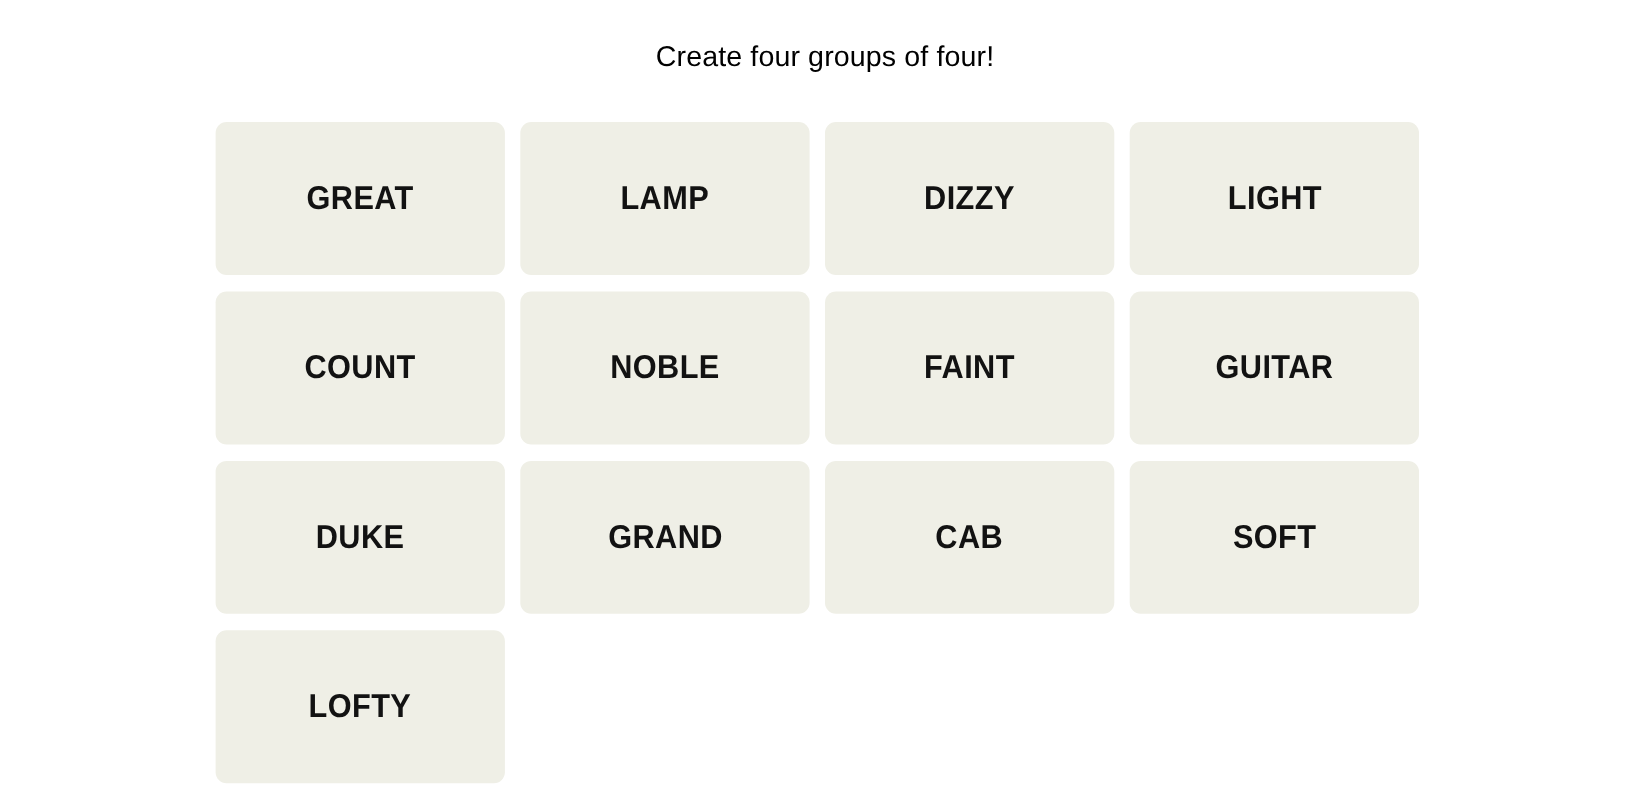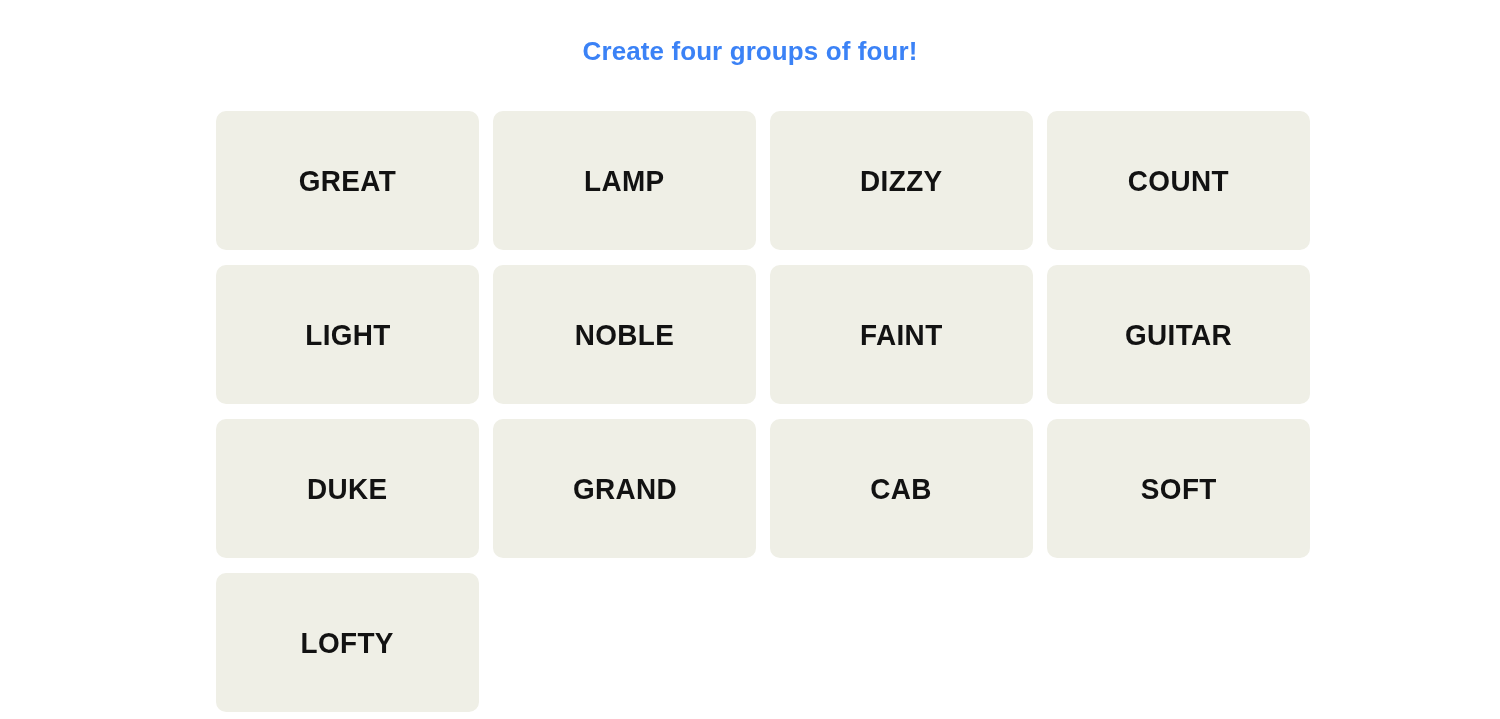--- a/index.html
+++ b/index.html
@@ -22,32 +22,32 @@
     height: 719px;
     position: relative;
     display: flex;
     flex-direction: column;
     align-items: center;
   }
 
   .instruction {
     font-family: "Liberation Sans", "DejaVu Sans", sans-serif;
     font-size: 26px;
-    font-weight: 700;
-    color: #3b82f6;
+    font-weight: 400;
+    color: #000000;
     letter-spacing: 0.1px;
     line-height: 1;
     margin-top: 38px;
     text-align: center;
     white-space: nowrap;
   }
 
   .board {
     position: absolute;
-    left: 216px;
+    left: 196px;
     top: 111px;
     width: 1092px;
     display: grid;
     grid-template-columns: repeat(4, 263px);
     grid-template-rows: repeat(4, 139px);
     column-gap: 14px;
     row-gap: 15px;
   }
 
   .tile {
@@ -93,25 +93,25 @@
     <button class="tile">
       <span class="tile-label">LAMP</span>
     </button>
 
     <button class="tile">
       <span class="tile-label">DIZZY</span>
     </button>
 
 
     <button class="tile">
-      <span class="tile-label">COUNT</span>
+      <span class="tile-label">LIGHT</span>
     </button>
 
     <button class="tile">
-      <span class="tile-label">LIGHT</span>
+      <span class="tile-label">COUNT</span>
     </button>
 
     <button class="tile">
       <span class="tile-label">NOBLE</span>
     </button>
 
     <button class="tile">
       <span class="tile-label">FAINT</span>
     </button>
 

